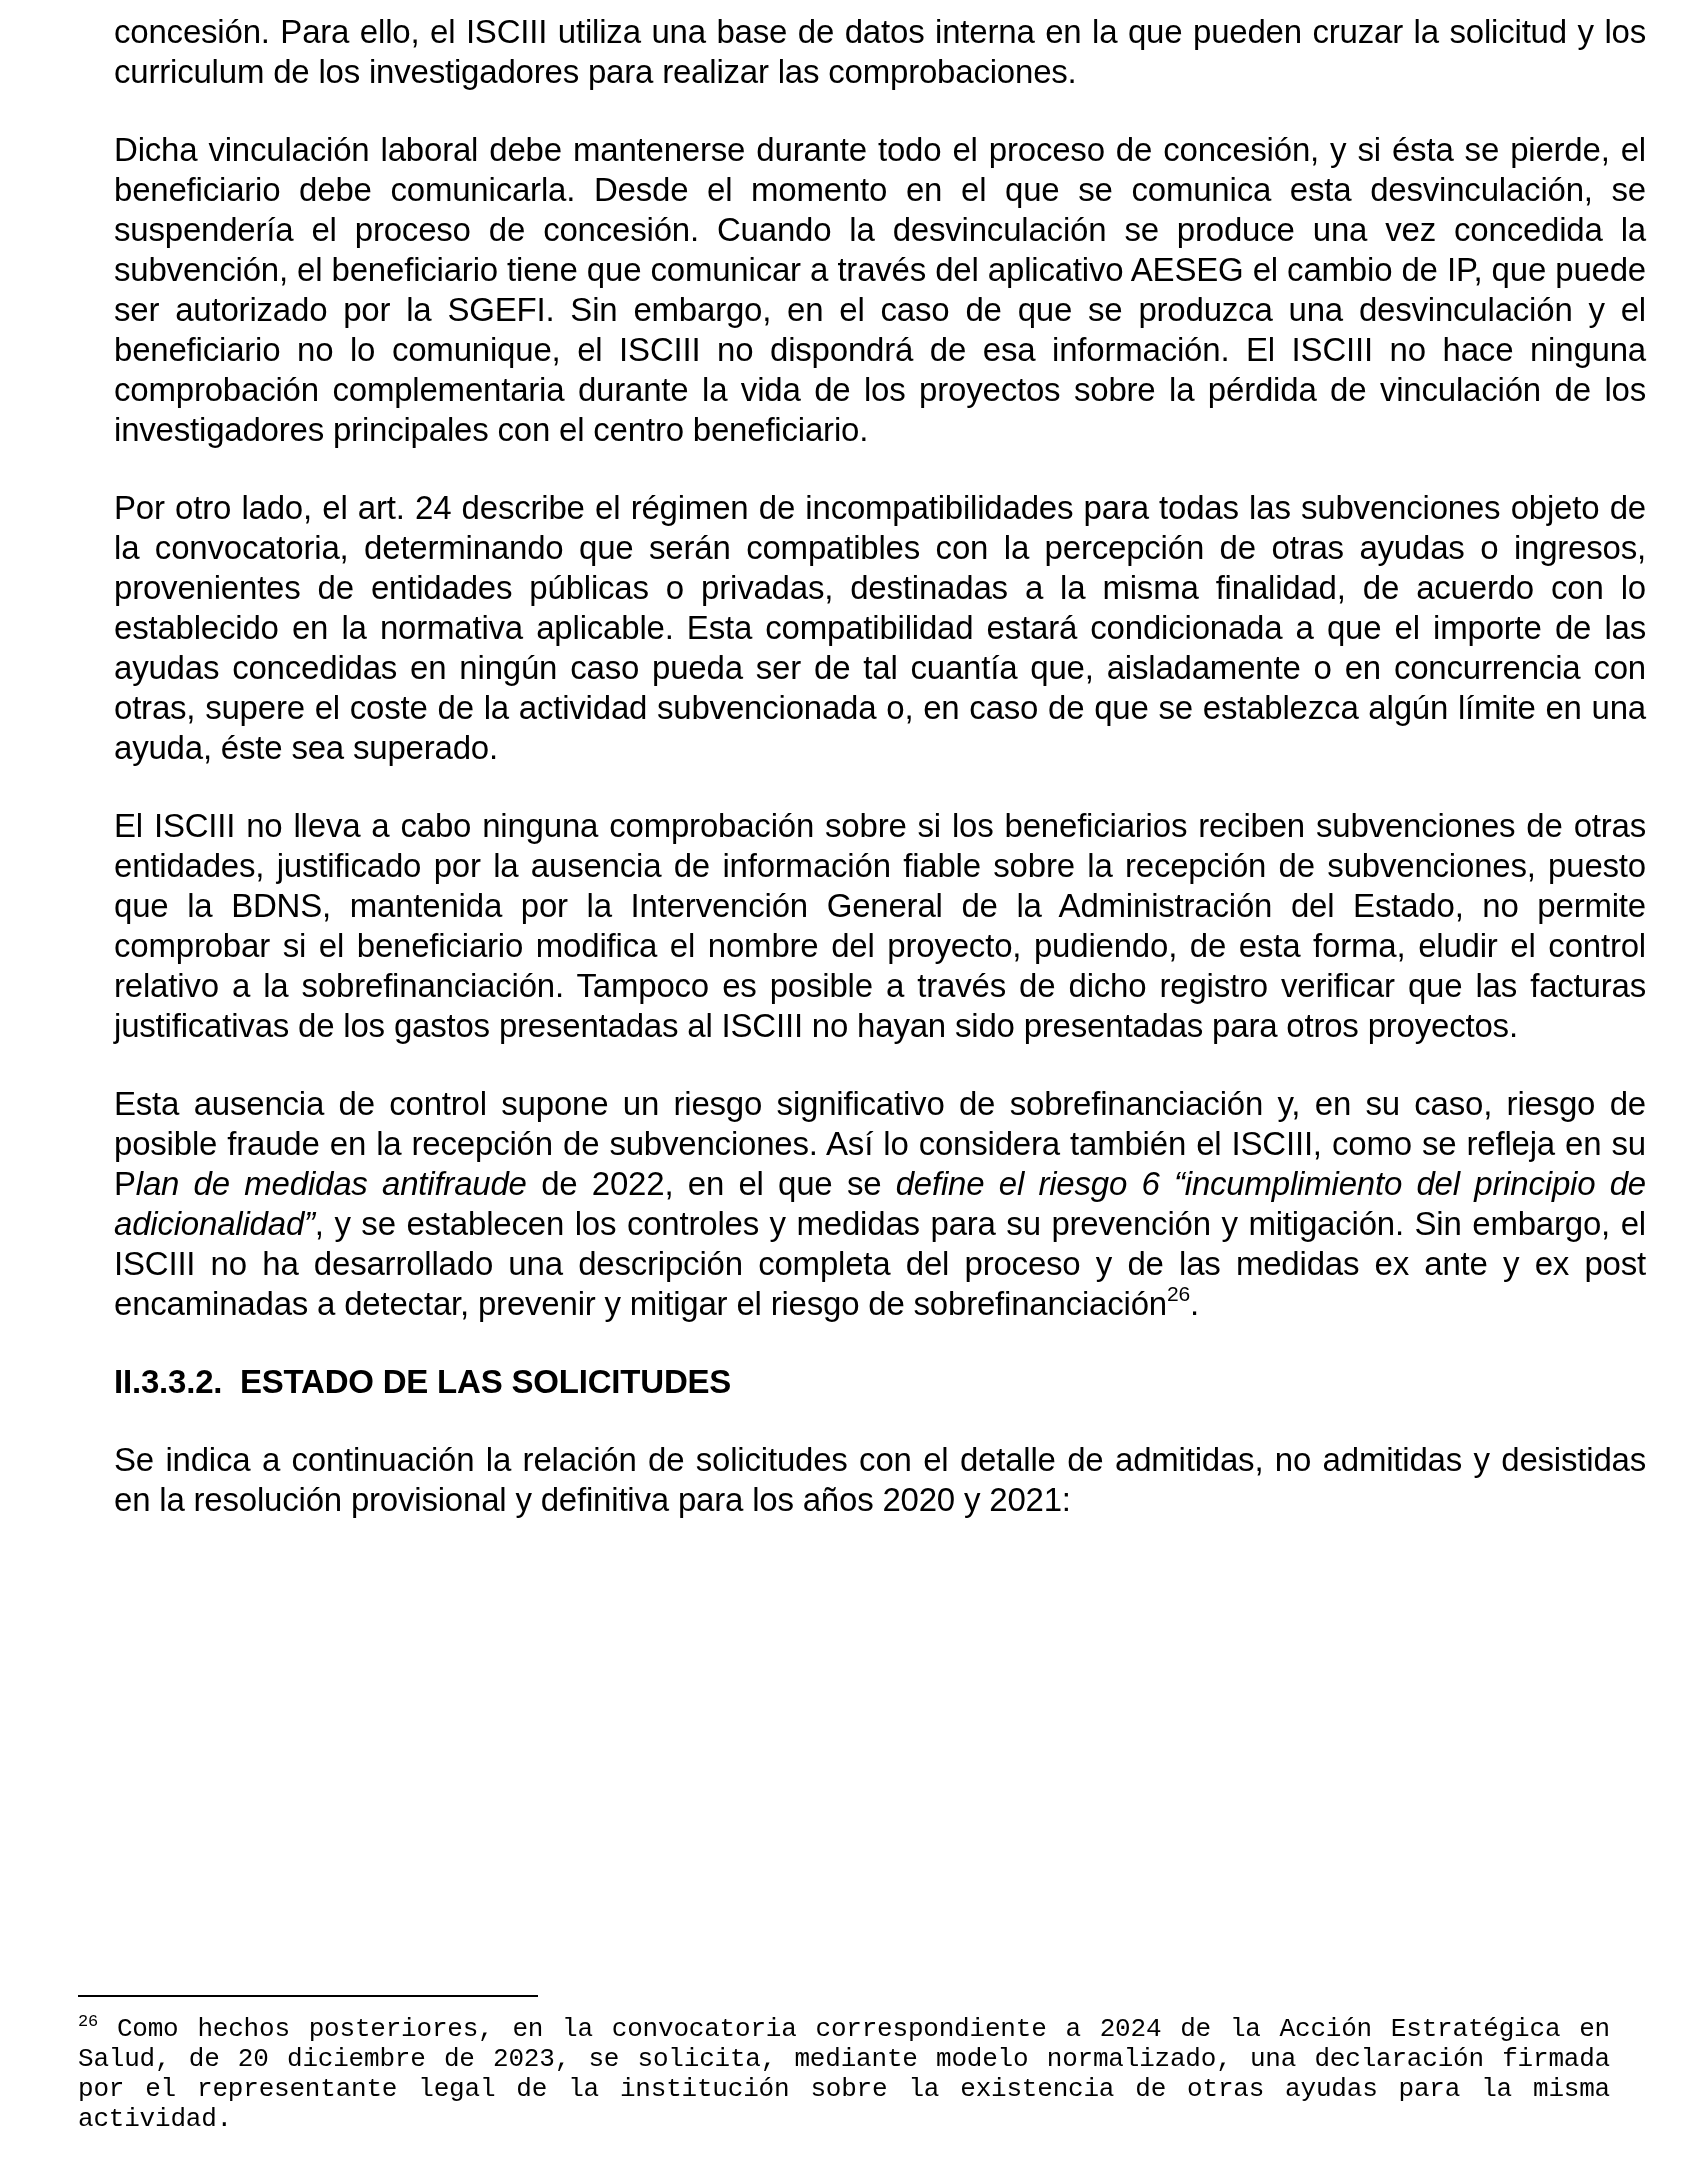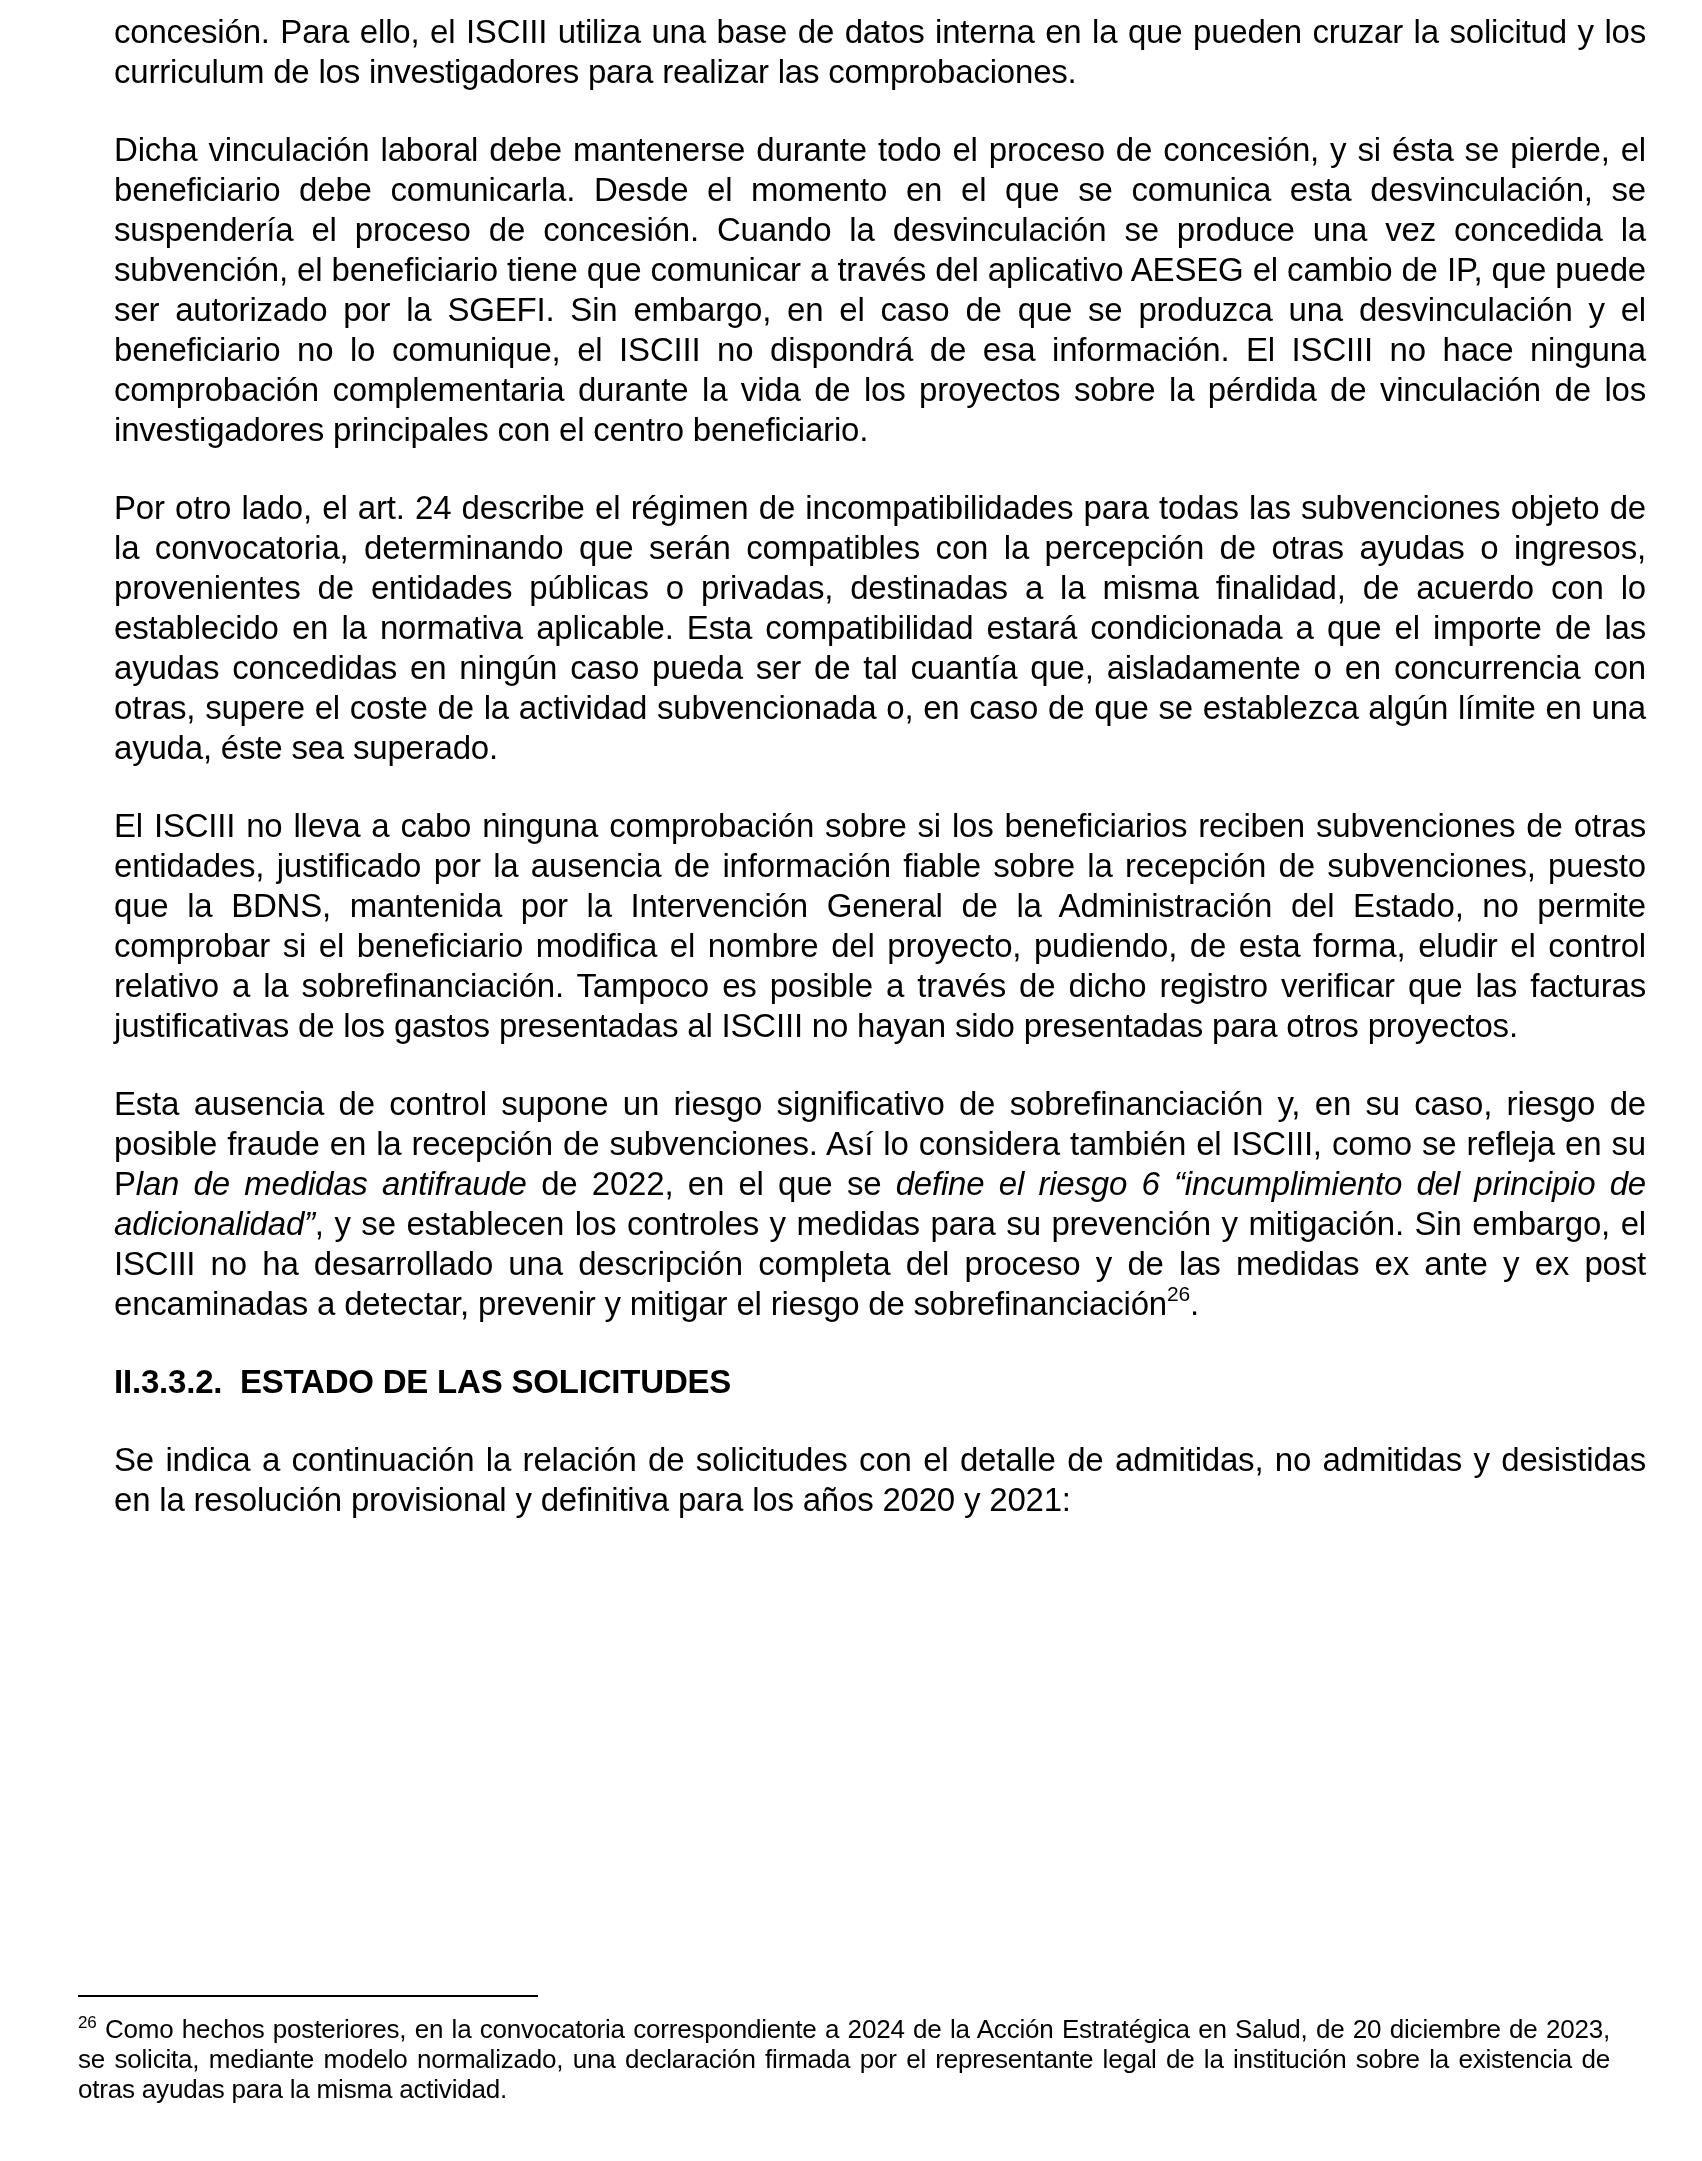--- a/index.html
+++ b/index.html
@@ -60,20 +60,21 @@
       height: 2.4px;
       background: #000000;
       margin-bottom: 17px;
     }
     .fn {
       font-size: 26px;
       line-height: 30px;
       text-align: justify;
       letter-spacing: -0.2px;
       margin: 0;
+      font-family: Liberation Mono, monospace;
     }
     .fn sup {
       font-size: 17px;
       top: -0.8px;
     }
   </style>
 </head>
 <body>
 
 <div class="page">

